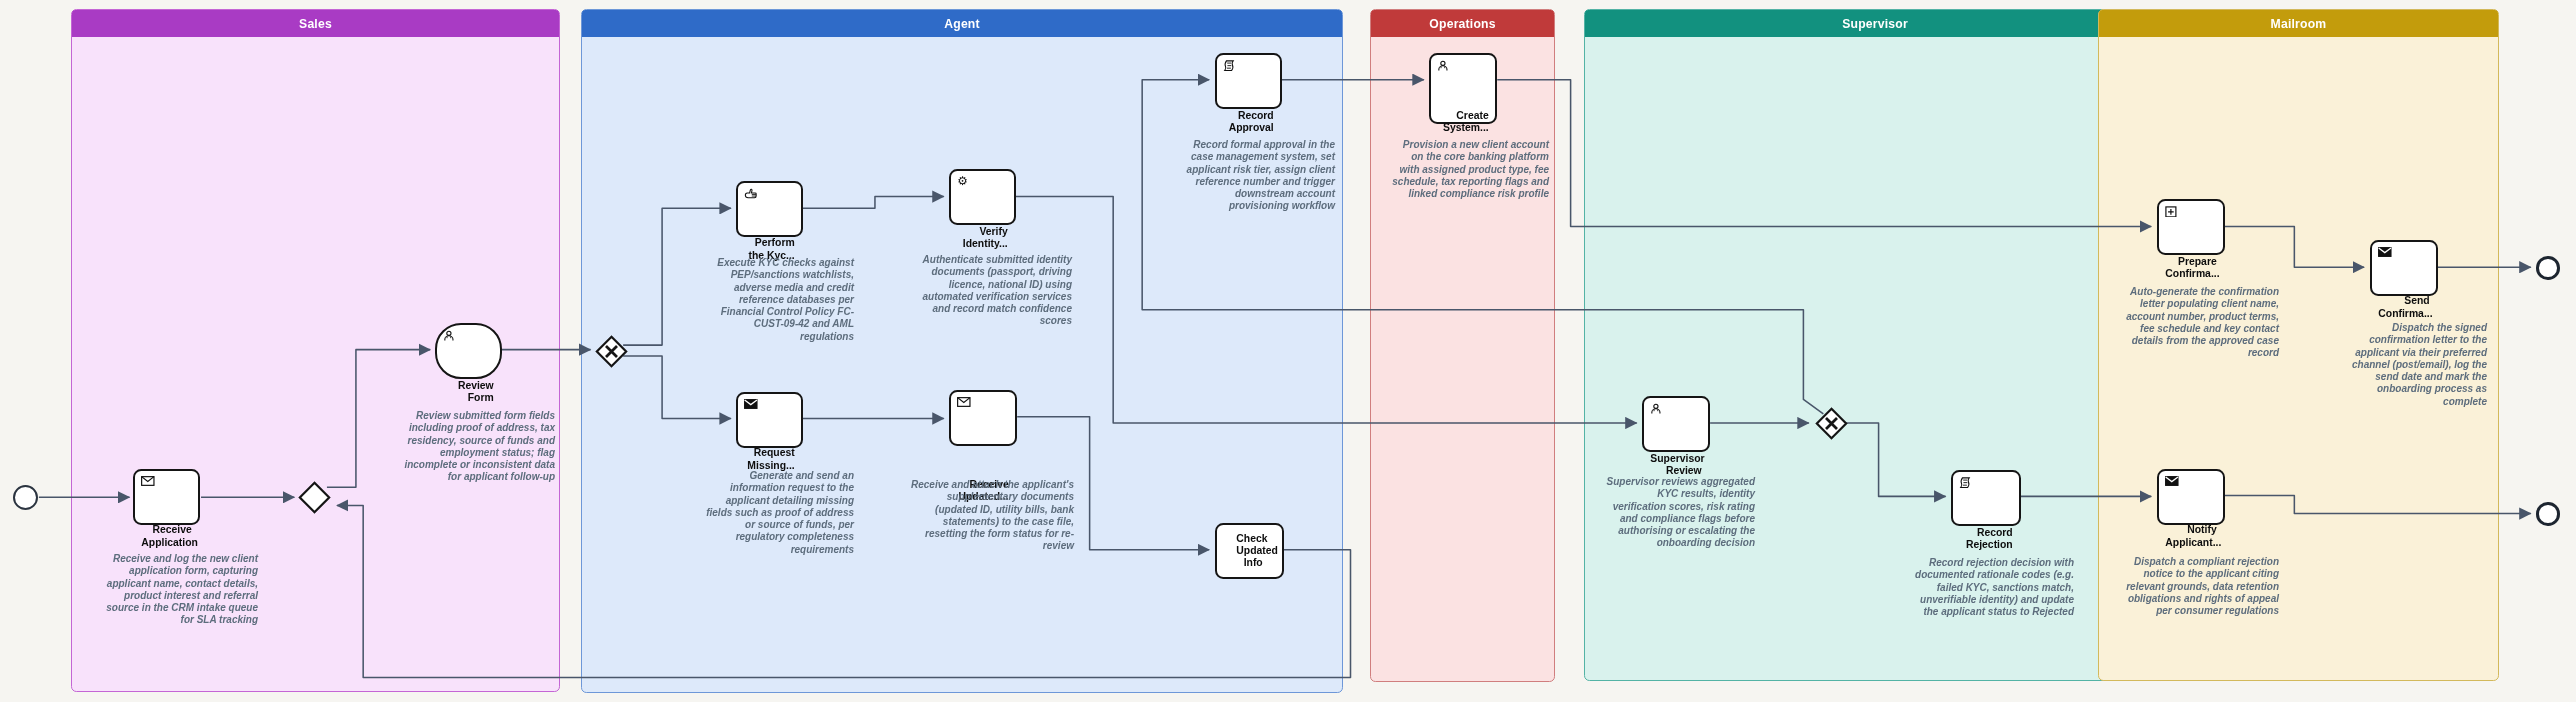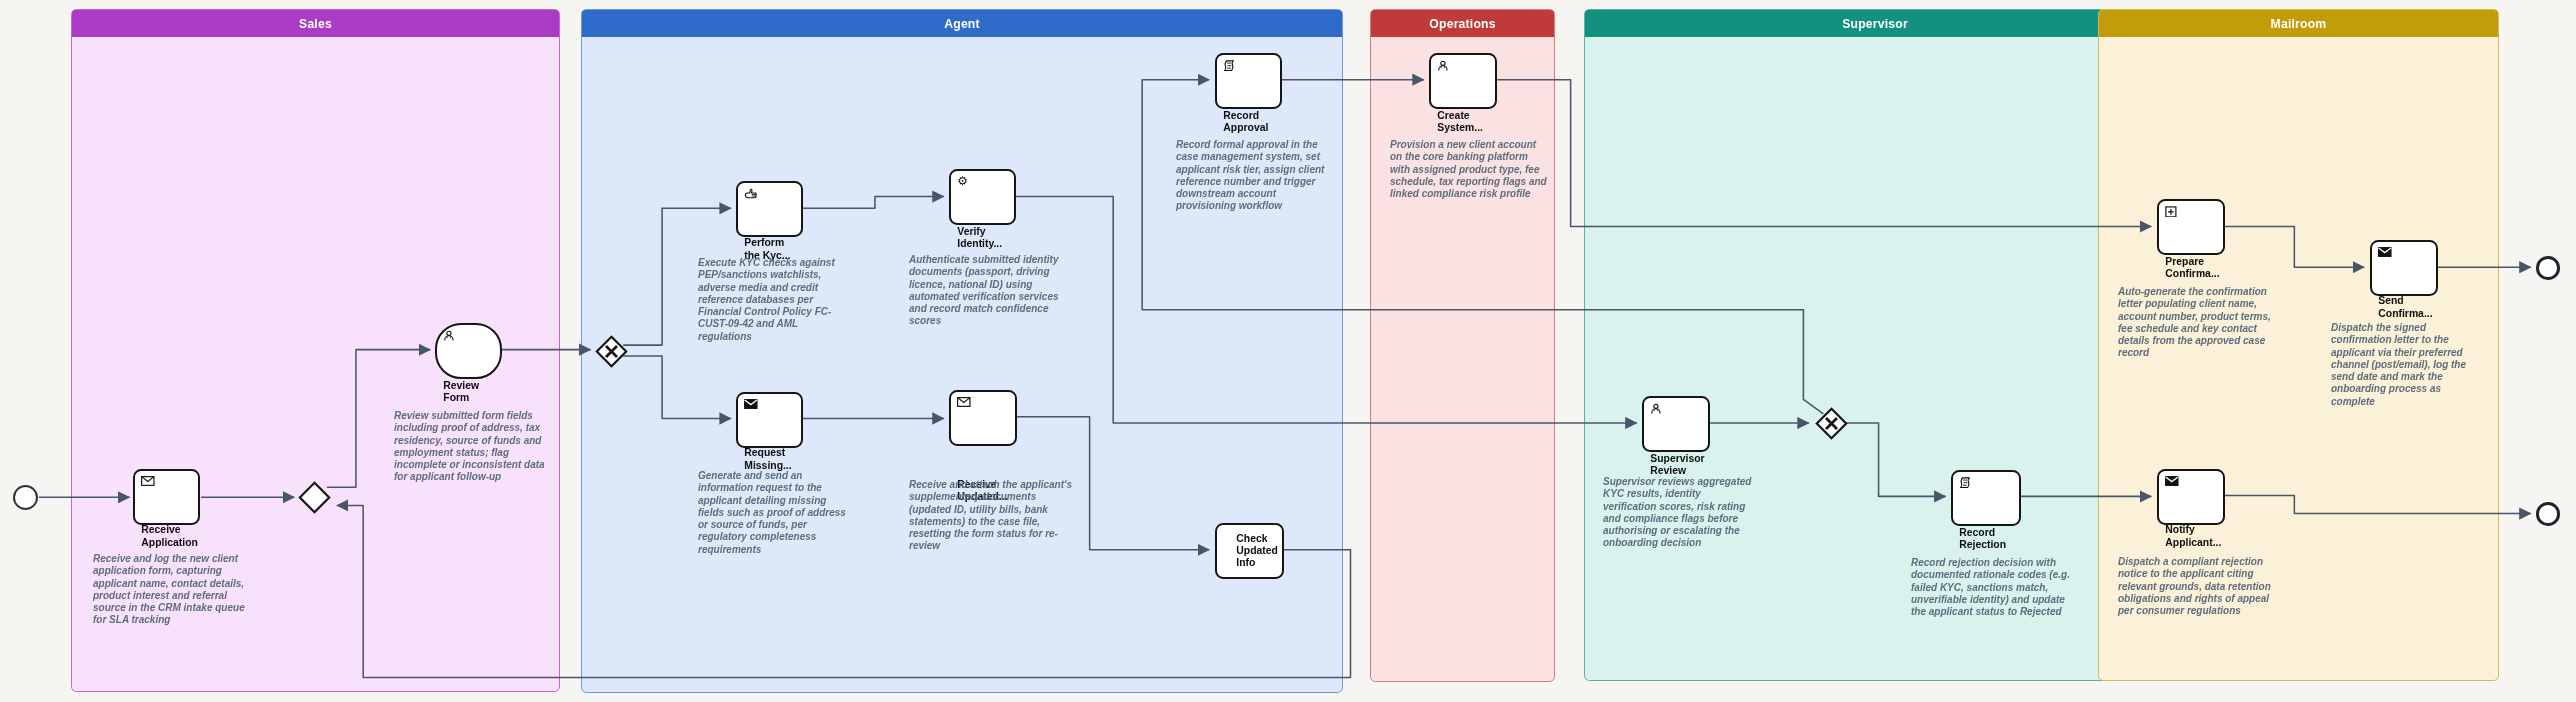--- a/index.html
+++ b/index.html
@@ -1,17 +1,17 @@
 <!DOCTYPE html>
 <html style="font-size:14.5px"><head>
 <meta charset="utf-8">
 <style>
   html,body{margin:0;padding:0;background:#f6f5f1;}
   #stage{position:relative;width:2576px;height:702px;background:#f6f5f1;overflow:hidden;
-         font-family:"Liberation Sans",sans-serif;}
+         font-family:"Liberation Sans",sans-serif;text-align:right;}
   
   .lane{position:absolute;border-radius:5.4px;border:1.4px solid;box-sizing:border-box;}
   .lane-header{position:absolute;left:0;right:0;top:0;height:27px;border-radius:3.6px 3.6px 0 0;
                display:flex;align-items:center;justify-content:center;
                color:#fff;font-weight:bold;font-size:12.2px;letter-spacing:0.2px;}
   .lane-sales{background:#f8e2fb;border-color:#c465d5;}
   .lane-sales .lane-header{background:#a93bc4;}
   .lane-agent{background:#dde9fa;border-color:#6d97d8;}
   .lane-agent .lane-header{background:#2f6bc8;}
   .lane-operations{background:#fbe2e2;border-color:#d07e7e;}
@@ -174,21 +174,21 @@
   </div>
   <div class="task" style="left:1215px;top:53px;width:67px;height:56px;">
     <span class="ticon">
         <svg width="11.8" height="11.8" viewBox="0 0 13 13">
           <path d="M3.8 1 H11.2 Q9.3 3.3 10.5 5.7 Q11.7 8.1 9.5 11.5 H2 Q3.9 9.2 2.7 6.8 Q1.5 4.4 3.8 1 Z" fill="#fff" stroke="#111" stroke-width="1.2"></path>
           <path d="M4.6 3.4 H8.9 M4.9 6.2 H9.2 M4.4 9 H8.7" stroke="#111" stroke-width="1"></path>
         </svg>
       </span>
     <span class="tlabel">Record Approval</span>
   </div>
-  <div class="task" style="left:1429px;top:53px;width:68px;height:56px;">
+  <div class="task" style="left:1429px;top:53px;width:68px;height:71px;">
     <span class="ticon">
         <svg width="11.8" height="11.8" viewBox="0 0 14 13">
           <circle cx="7" cy="3.4" r="2.5" fill="none" stroke="#111" stroke-width="1.3"></circle>
           <path d="M2.2 12 V10.4 A4.8 4 0 0 1 11.8 10.4 V12" fill="none" stroke="#111" stroke-width="1.3"></path>
           <path d="M4.8 7.2 V9.2 M9.2 7.2 V9.2" stroke="#111" stroke-width="1.1"></path>
         </svg>
       </span>
     <span class="tlabel">Create System...</span>
   </div>
   <div class="task" style="left:1642px;top:396px;width:68px;height:56px;">

